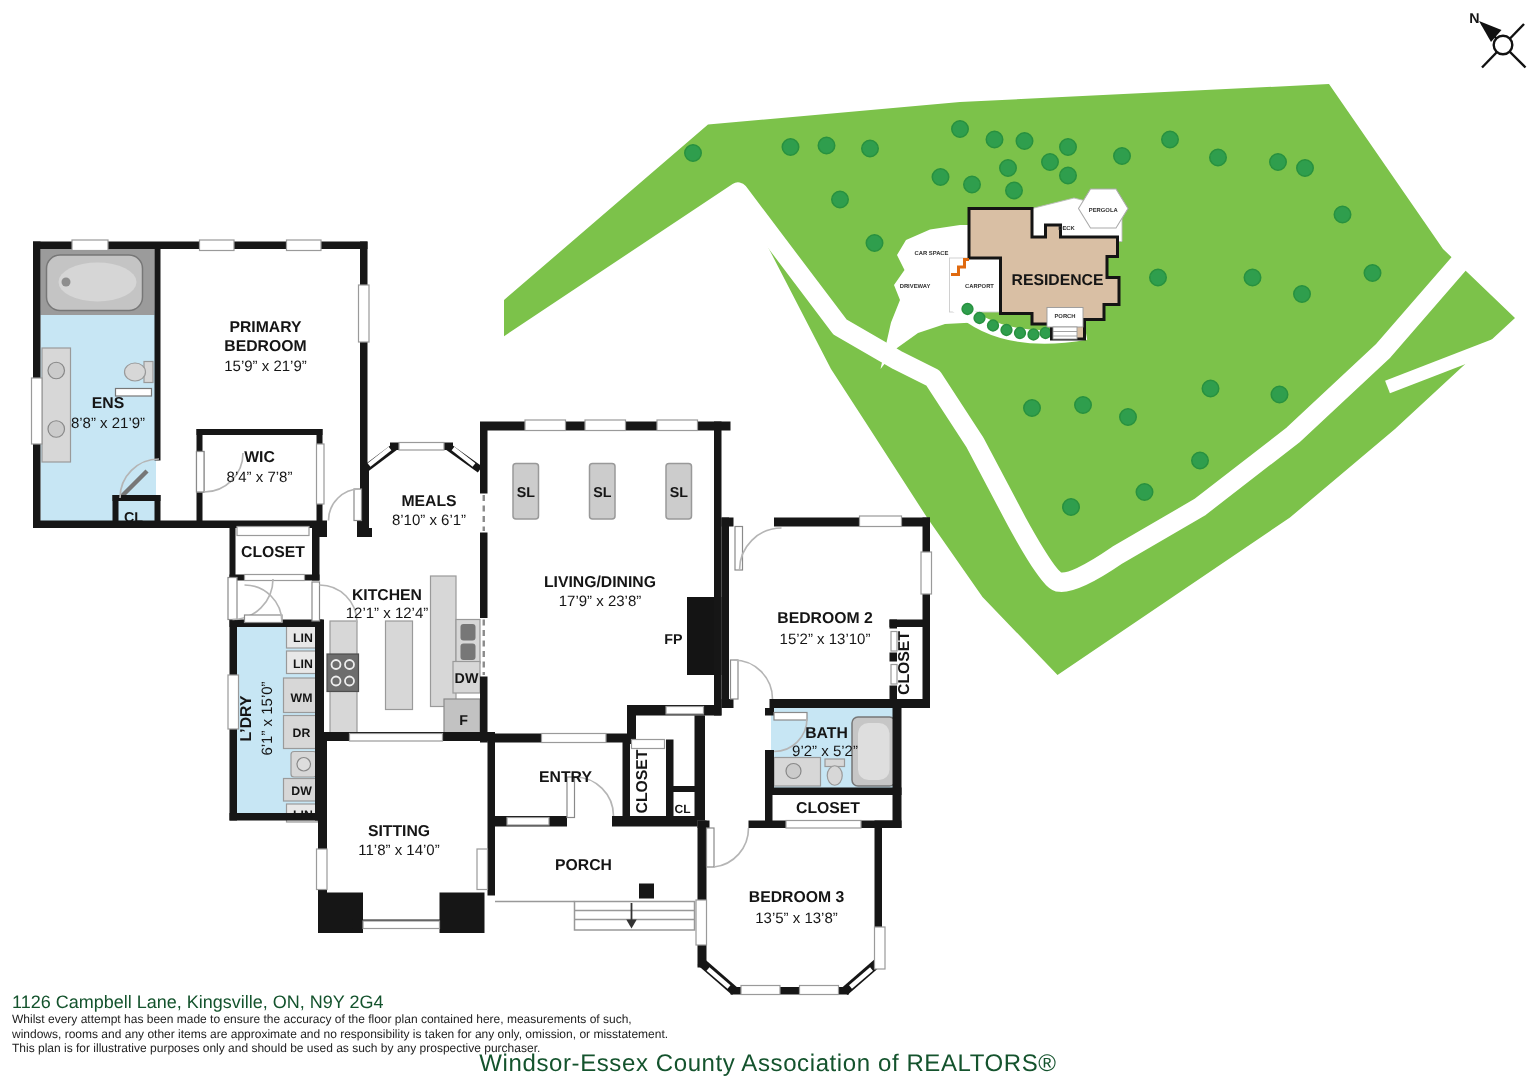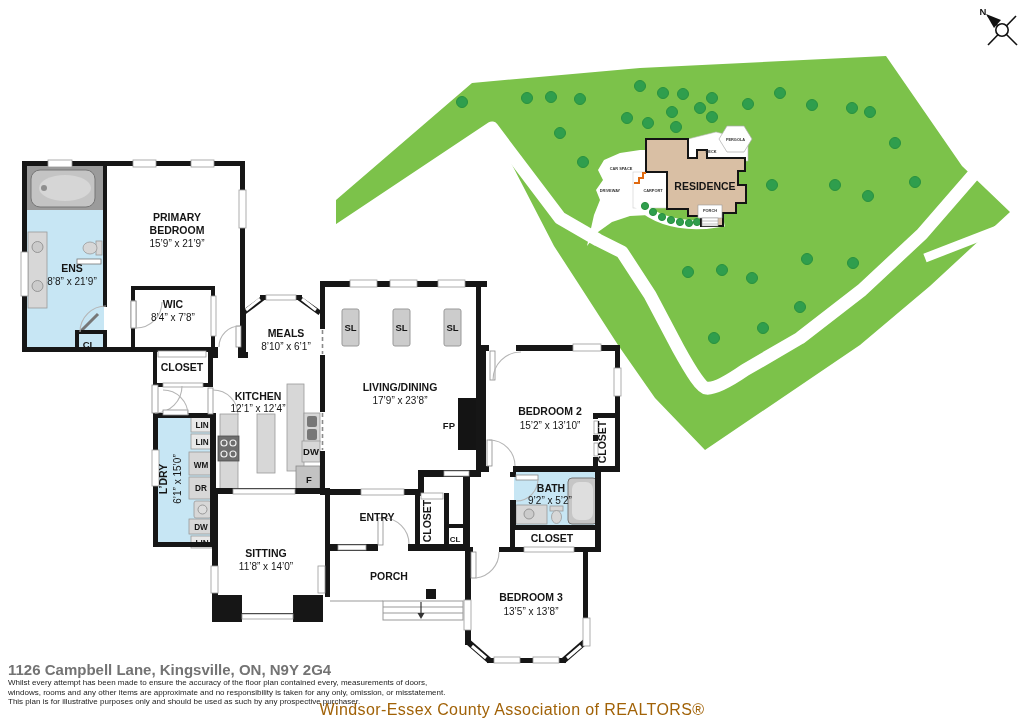--- a/index.html
+++ b/index.html
@@ -15,24 +15,24 @@
   .site-sm{font-size:3.9px;fill:#333;font-weight:bold;}
   .res{font-weight:bold;font-size:10.5px;}
   .w{fill:#161616;}
   .win{fill:#ffffff;stroke:#9a9a9a;stroke-width:.8;}
   .fx{fill:#d7d7d7;stroke:#9a9a9a;stroke-width:.8;}
   .arc{fill:none;stroke:#b5b5b5;stroke-width:1.1;}
   .leaf{fill:#ffffff;stroke:#8a8a8a;stroke-width:.8;}
   .dash{stroke:#8a8a8a;stroke-width:1.6;stroke-dasharray:4 3;fill:none;}
   .tree{fill:#2f9e4d;stroke:#28913f;stroke-width:1;}
   #footer{position:absolute;left:8px;top:661px;width:1010px;}
-  #addr{font-size:15px;font-weight:bold;color:#737373;}
+  #addr{font-size:12px;font-weight:normal;color:#14532d;}
   .disc{font-size:8px;color:#222;line-height:9.6px;}
   #wm{position:absolute;left:0;top:701px;width:1024px;text-align:center;
-      font-size:16px;color:#a16207;letter-spacing:.4px;}
+      font-size:16px;color:#14532d;letter-spacing:.4px;}
 </style>
 </head>
 <body>
 
 <div id="stage">
 <svg width="1024" height="723" viewBox="0 0 1024 723">
 
   <g>
     <path fill="#7cc24a" d="
       M 336,200 L 472,83 L 640,68 L 886,56 L 962,166 L 1010,212
@@ -387,18 +387,18 @@
       <text class="rd" x="550" y="504" text-anchor="middle">9’2” x 5’2”</text>
       <text class="rn" x="552" y="542" text-anchor="middle">CLOSET</text>
       <text class="rn" x="531" y="601" text-anchor="middle">BEDROOM 3</text>
       <text class="rd" x="531" y="615" text-anchor="middle">13’5” x 13’8”</text>
     </g>
   </g>
 </svg>
 
 <div id="footer">
   <div id="addr">1126 Campbell Lane, Kingsville, ON, N9Y 2G4</div>
-  <div class="disc">Whilst every attempt has been made to ensure the accuracy of the floor plan contained every, measurements of doors,</div>
+  <div class="disc">Whilst every attempt has been made to ensure the accuracy of the floor plan contained here, measurements of such,</div>
   <div class="disc">windows, rooms and any other items are approximate and no responsibility is taken for any only, omission, or misstatement.</div>
   <div class="disc">This plan is for illustrative purposes only and should be used as such by any prospective purchaser.</div>
 </div>
 <div id="wm">Windsor-Essex County Association of REALTORS®</div>
 </div>
 
 </body></html>

